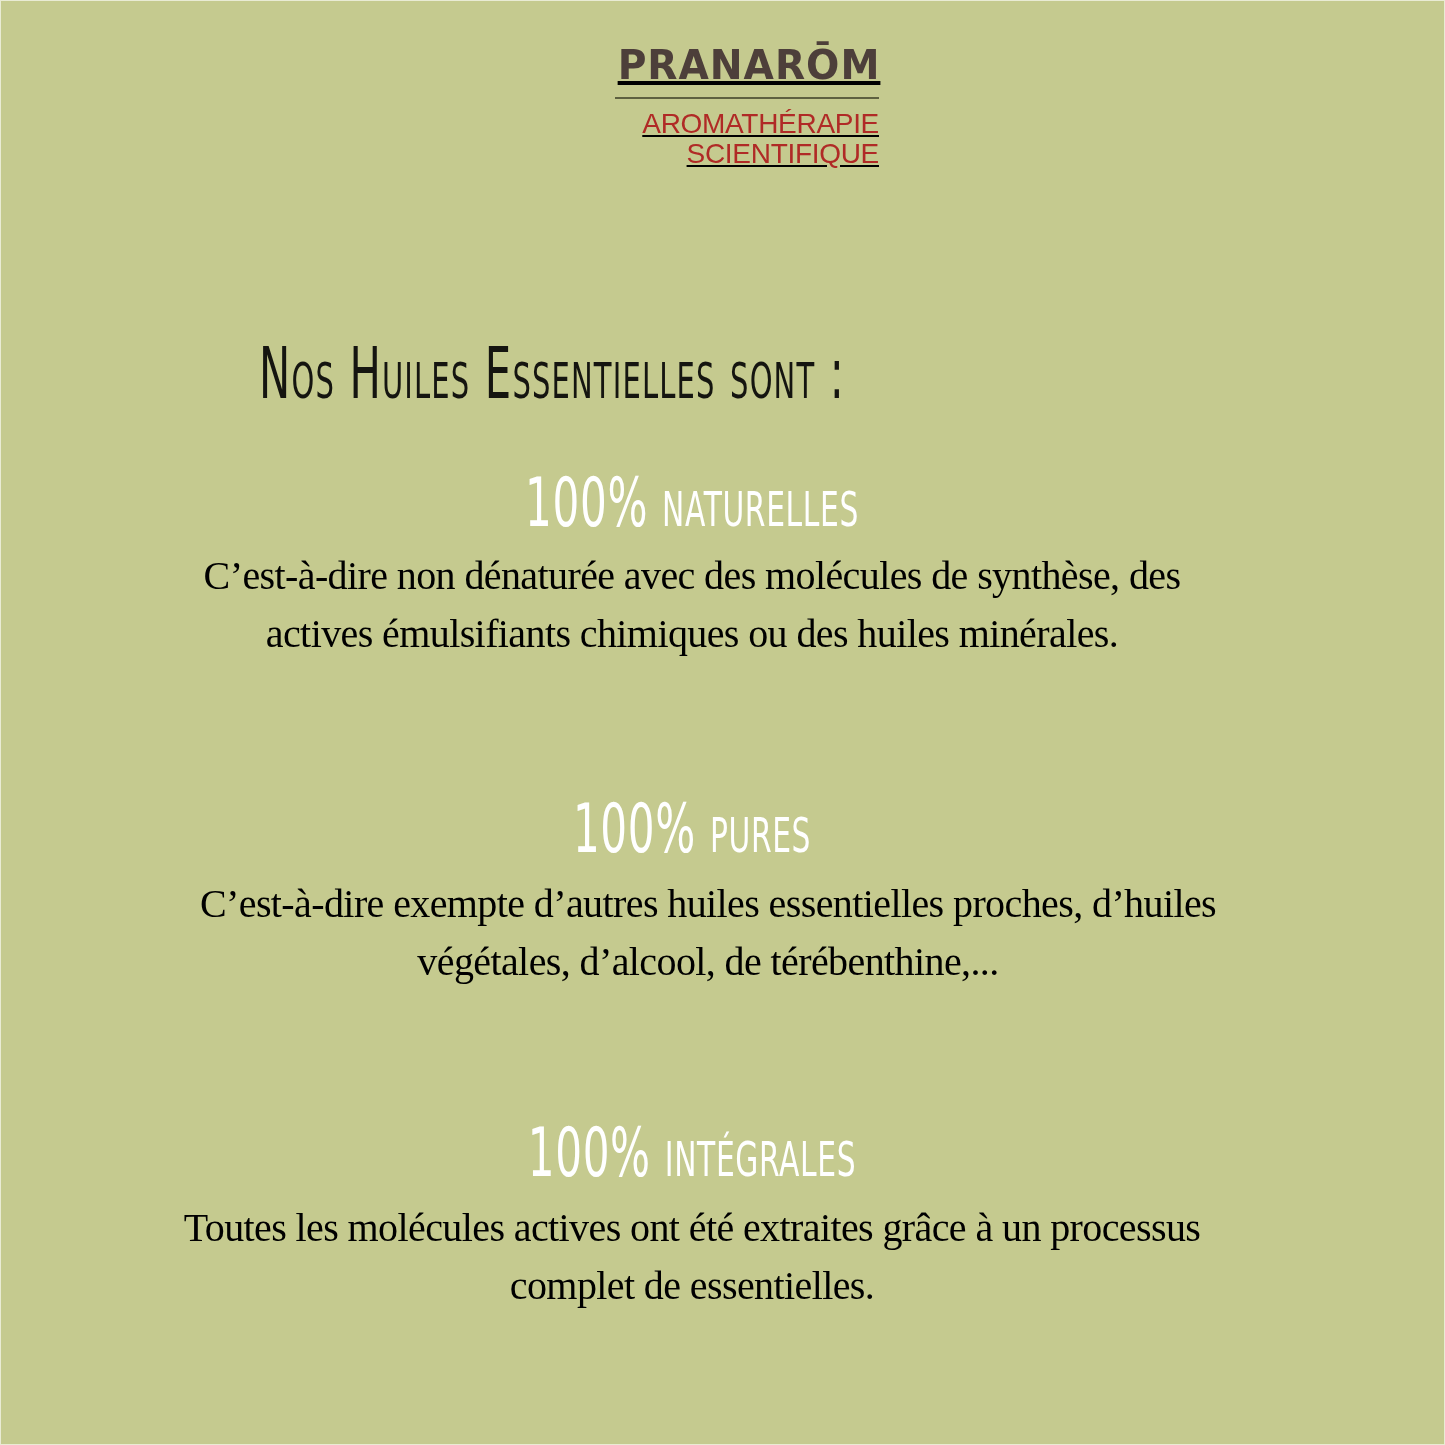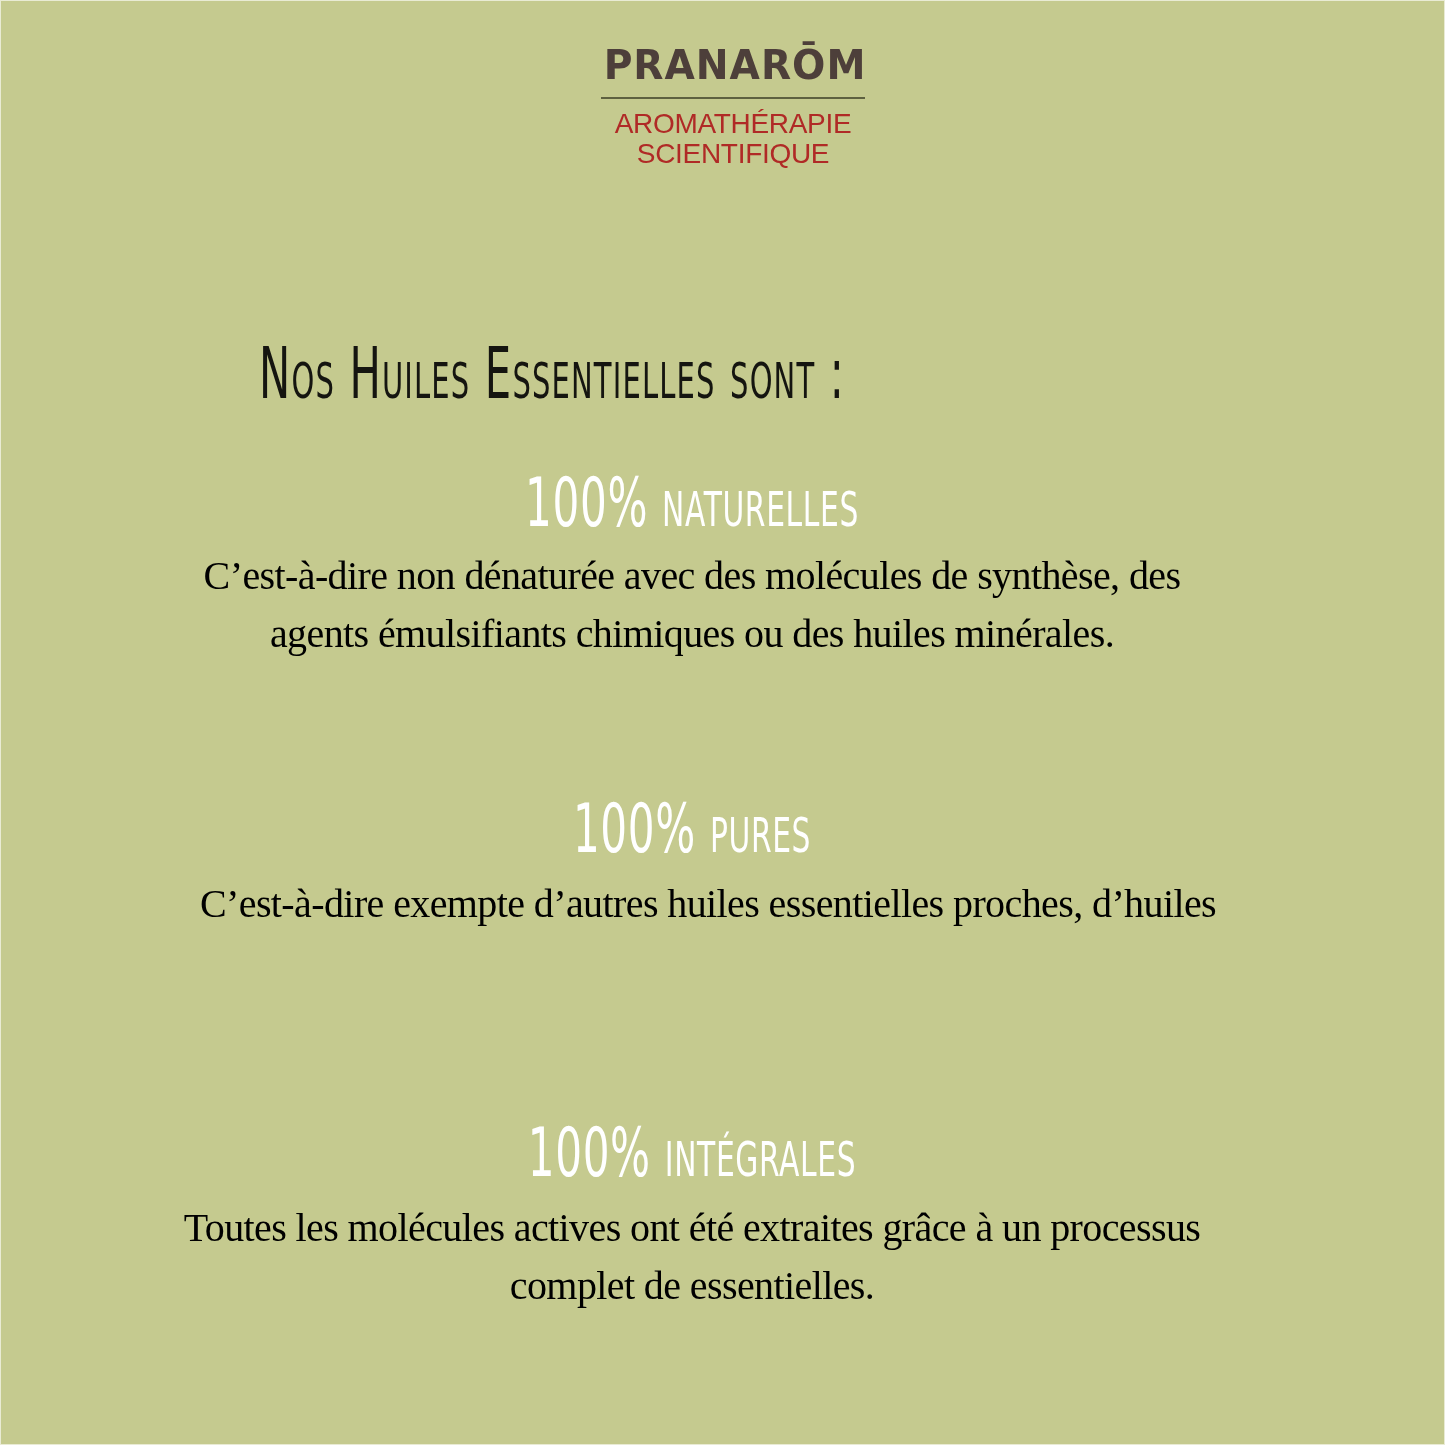--- a/index.html
+++ b/index.html
@@ -18,24 +18,25 @@
       position: absolute;
       inset: 0;
       background: #c5ca8f;
       border: 1px solid #e9ebd4;
       box-sizing: border-box;
     }
 
     
     .logo {
       position: absolute;
-      left: 600px;
+      left: 614px;
       top: 38px;
       width: 264px;
-      text-align: center;
+      text-align: right;
+      text-decoration: underline;
     }
     .logo-brand {
       display: block;
       font-family: "DejaVu Sans", sans-serif;
       font-weight: bold;
       font-size: 40px;
       line-height: 52px;
       letter-spacing: 1px;
       color: #4d3f3a;
       transform: scaleX(0.98);
@@ -122,28 +123,29 @@
     <span class="logo-tagline">AROMATHÉRAPIE</span>
     <span class="logo-tagline">SCIENTIFIQUE</span>
   </div>
 
   <h1 class="main-heading">Nos Huiles Essentielles sont :</h1>
 
   <div class="section section-1">
     <span class="section-title">100% naturelles</span>
     <p class="section-body" style="margin-top:2px;">
       <span class="line">C’est-à-dire non dénaturée avec des molécules de synthèse, des</span>
-      <span class="line">agents émulsifiants chimiques ou des huiles minérales.</span>
+      <span class="line">actives émulsifiants chimiques ou des huiles minérales.</span>
     </p>
   </div>
 
   <div class="section section-2">
     <span class="section-title">100% pures</span>
     <p class="section-body" style="margin-top:4px;padding-left:32px;">
       <span class="line">C’est-à-dire exempte d’autres huiles essentielles proches, d’huiles</span>
+      <span class="line">végétales, d’alcool, de térébenthine,...</span>
     </p>
   </div>
 
   <div class="section section-3">
     <span class="section-title">100% intégrales</span>
     <p class="section-body" style="margin-top:4px;">
       <span class="line">Toutes les molécules actives ont été extraites grâce à un processus</span>
       <span class="line">complet de essentielles.</span>
     </p>
   </div>

